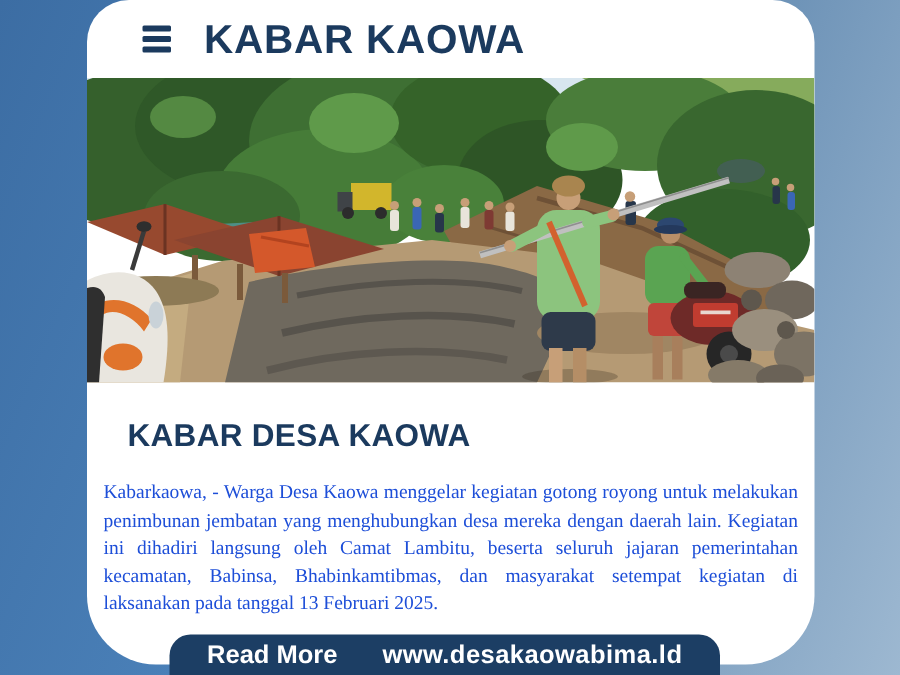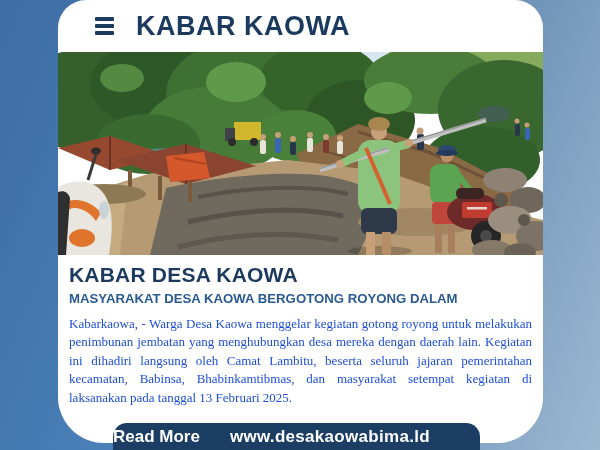--- a/index.html
+++ b/index.html
@@ -20,31 +20,31 @@
     height:52px;display:flex;align-items:center;padding-left:37px;gap:22px;
   }
   .hamburger{width:19px;height:18px;display:flex;flex-direction:column;justify-content:space-between;cursor:pointer;flex:0 0 auto;}
   .hamburger span{display:block;height:3.6px;width:100%;background:#1b3a5e;border-radius:1px;}
   .site-title{
     font-size:27px;font-weight:700;color:#1b3a5e;letter-spacing:0.5px;white-space:nowrap;
   }
   .photo{width:485px;height:203px;display:block;}
   .article{padding:8px 11px 0 11px;}
   .heading{
-    margin:0;font-size:21px;font-weight:700;color:#1b3a5e;letter-spacing:0.2px;
+    margin:16px;font-size:21px;font-weight:700;color:#1b3a5e;letter-spacing:0.2px;
   }
   .subtitle{margin-top:4px;font-size:13.2px;font-weight:700;color:#2a5a92;line-height:15.6px;}
   .subtitle span{display:block;}
   .body-text{
     margin-top:8px;font-size:13px;line-height:18.6px;color:#1d4ed8;text-align:justify;font-family:Liberation Serif, serif;
   }
   .footer-bar{
     position:absolute;left:113px;bottom:0;width:367px;height:27px;
     background:#1c3e64;border-radius:14px 14px 0 0;
-    display:flex;align-items:center;gap:30px;color:#ffffff;
+    display:flex;align-items:center;justify-content:center;gap:30px;color:#ffffff;
   }
   .read-more{font-size:17px;font-weight:700;cursor:pointer;}
   .site-url{font-size:17px;font-weight:700;letter-spacing:0.3px;cursor:pointer;}
 </style>
 </head>
 <body>
 
 <div class="page">
   <div class="card">
 
@@ -203,21 +203,20 @@
         <path d="M8,150 C20,145 34,150 43,161 L38,169 C30,158 18,153 10,158 Z" fill="#e0742c"></path>
         <ellipse cx="24" cy="186" rx="13" ry="9" fill="#e0742c"></ellipse>
         <path d="M0,140 C6,138 10,140 12,146 L8,203 L0,203 Z" fill="#2f2f2f"></path>
         <ellipse cx="46" cy="158" rx="5" ry="9" fill="#c9d2d8"></ellipse>
       </g>
     </svg>
 
     <div class="article">
       <h1 class="heading">KABAR DESA KAOWA</h1>
       <div class="subtitle">
-        <span>MASYARAKAT DESA KAOWA BERGOTONG ROYONG DALAM</span>
       </div>
       <p class="body-text">Kabarkaowa, -  Warga Desa Kaowa menggelar kegiatan gotong royong untuk melakukan penimbunan jembatan yang menghubungkan desa mereka dengan daerah lain. Kegiatan ini dihadiri langsung oleh Camat Lambitu, beserta seluruh jajaran pemerintahan kecamatan, Babinsa, Bhabinkamtibmas, dan masyarakat setempat kegiatan di laksanakan pada tanggal 13 Februari 2025.</p>
     </div>
   </div>
 
   <div class="footer-bar">
     <span class="read-more">Read More</span>
     <span class="site-url">www.desakaowabima.ld</span>
   </div>
 </div>

